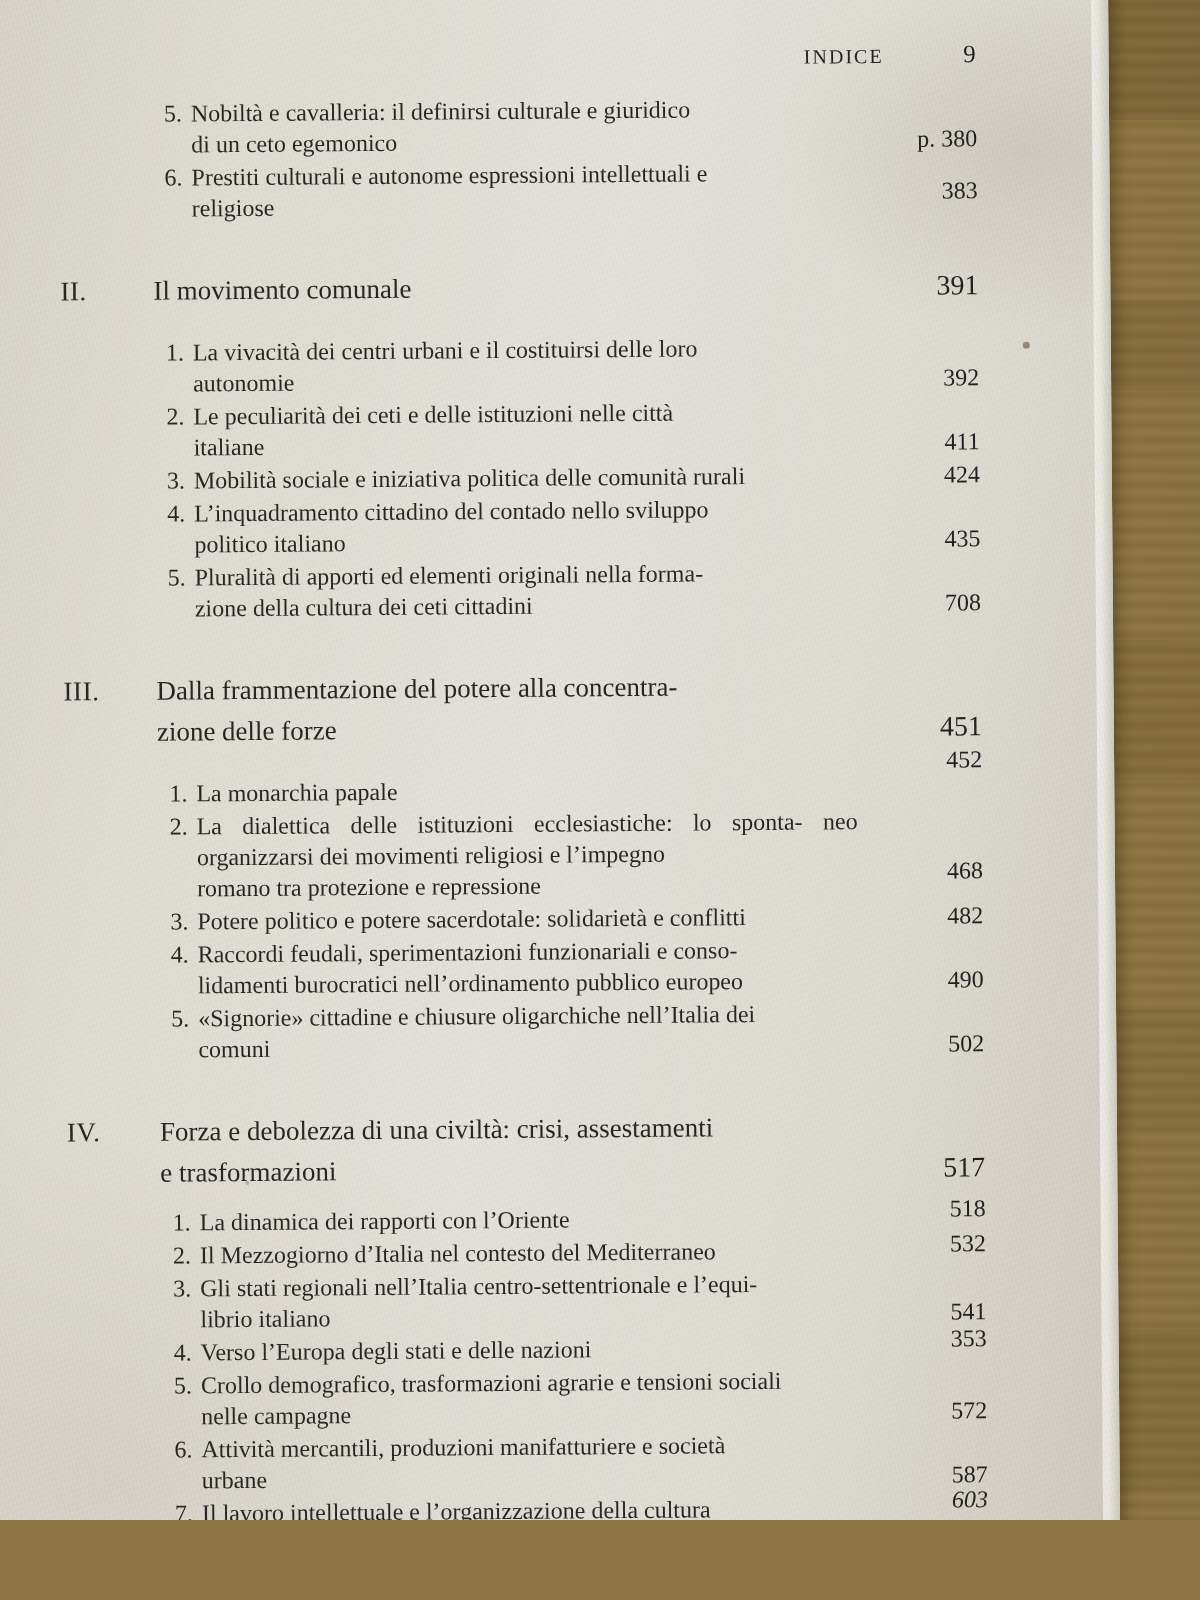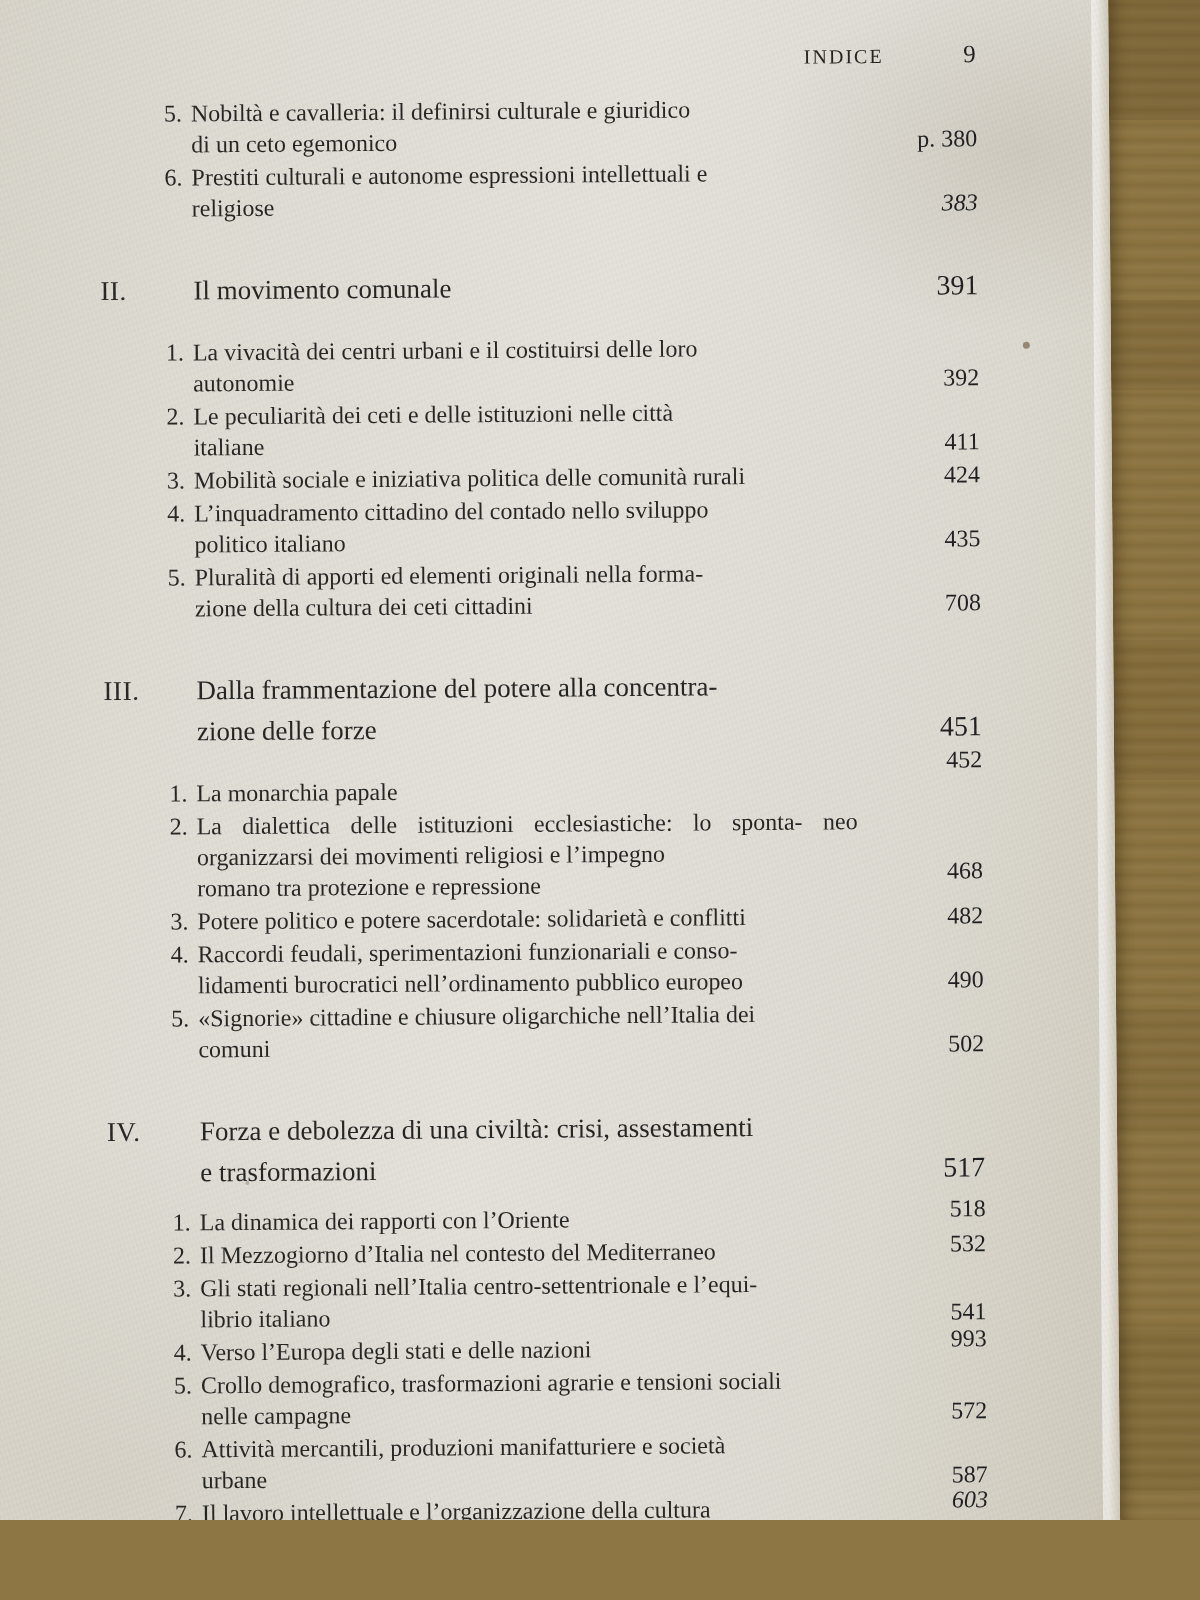--- a/index.html
+++ b/index.html
@@ -147,21 +147,21 @@
   }
   .entry .txt-col .lastline { display: block; text-align: left; }
   .entry .pg-col {
     font-size: 24px;
     line-height: 31px;
   }
 
   
   .chapter .num-col {
     width: 68px;
-    margin-left: 112px;
+    margin-left: 72px;
     text-align: left;
     font-size: 27px;
     line-height: 41px;
     letter-spacing: 0.02em;
   }
   .chapter .txt-col {
     margin-left: 25px;
     margin-right: 135px;
     font-size: 27px;
     line-height: 41px;
@@ -229,21 +229,21 @@
           </div>
           <div class="pg-col" style="bottom:0;">p. 380</div>
         </div>
 
         <div class="row entry">
           <div class="num-col">6.</div>
           <div class="txt-col">
             <span>Prestiti culturali e autonome espressioni intellettuali e</span>
             <span class="lastline">religiose</span>
           </div>
-          <div class="pg-col" style="bottom:0;font-style:italic;">383</div>
+          <div class="pg-col" style="bottom:12px;">383</div>
         </div>
 
         <div class="sp-lg"></div>
 
         <div class="row chapter">
           <div class="num-col">II.</div>
           <div class="txt-col">
             <span>Il movimento comunale</span>
           </div>
           <div class="pg-col" style="top:0;">391</div>
@@ -388,21 +388,21 @@
             <span class="lastline">librio italiano</span>
           </div>
           <div class="pg-col" style="bottom:2px;">541</div>
         </div>
 
         <div class="row entry">
           <div class="num-col">4.</div>
           <div class="txt-col">
             <span class="lastline">Verso l’Europa degli stati e delle nazioni</span>
           </div>
-          <div class="pg-col" style="top:-8px;">993</div>
+          <div class="pg-col" style="top:-8px;">353</div>
         </div>
 
         <div class="row entry">
           <div class="num-col">5.</div>
           <div class="txt-col">
             <span>Crollo demografico, trasformazioni agrarie e tensioni sociali</span>
             <span class="lastline">nelle campagne</span>
           </div>
           <div class="pg-col" style="bottom:0;margin-top:44px;">572</div>
         </div>

